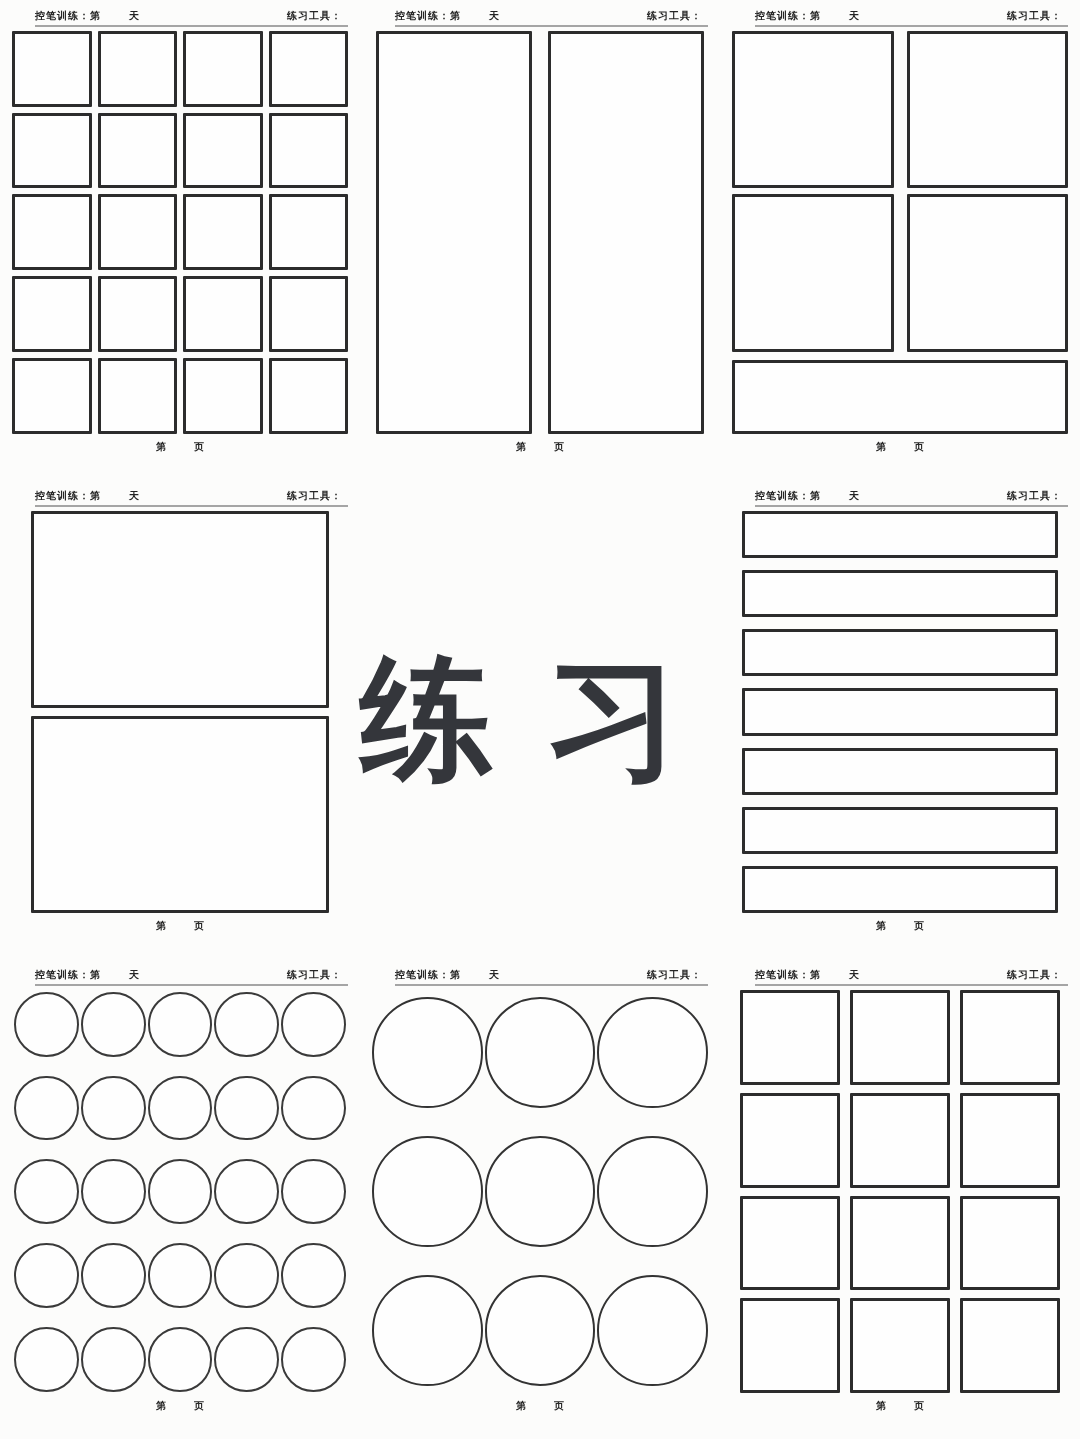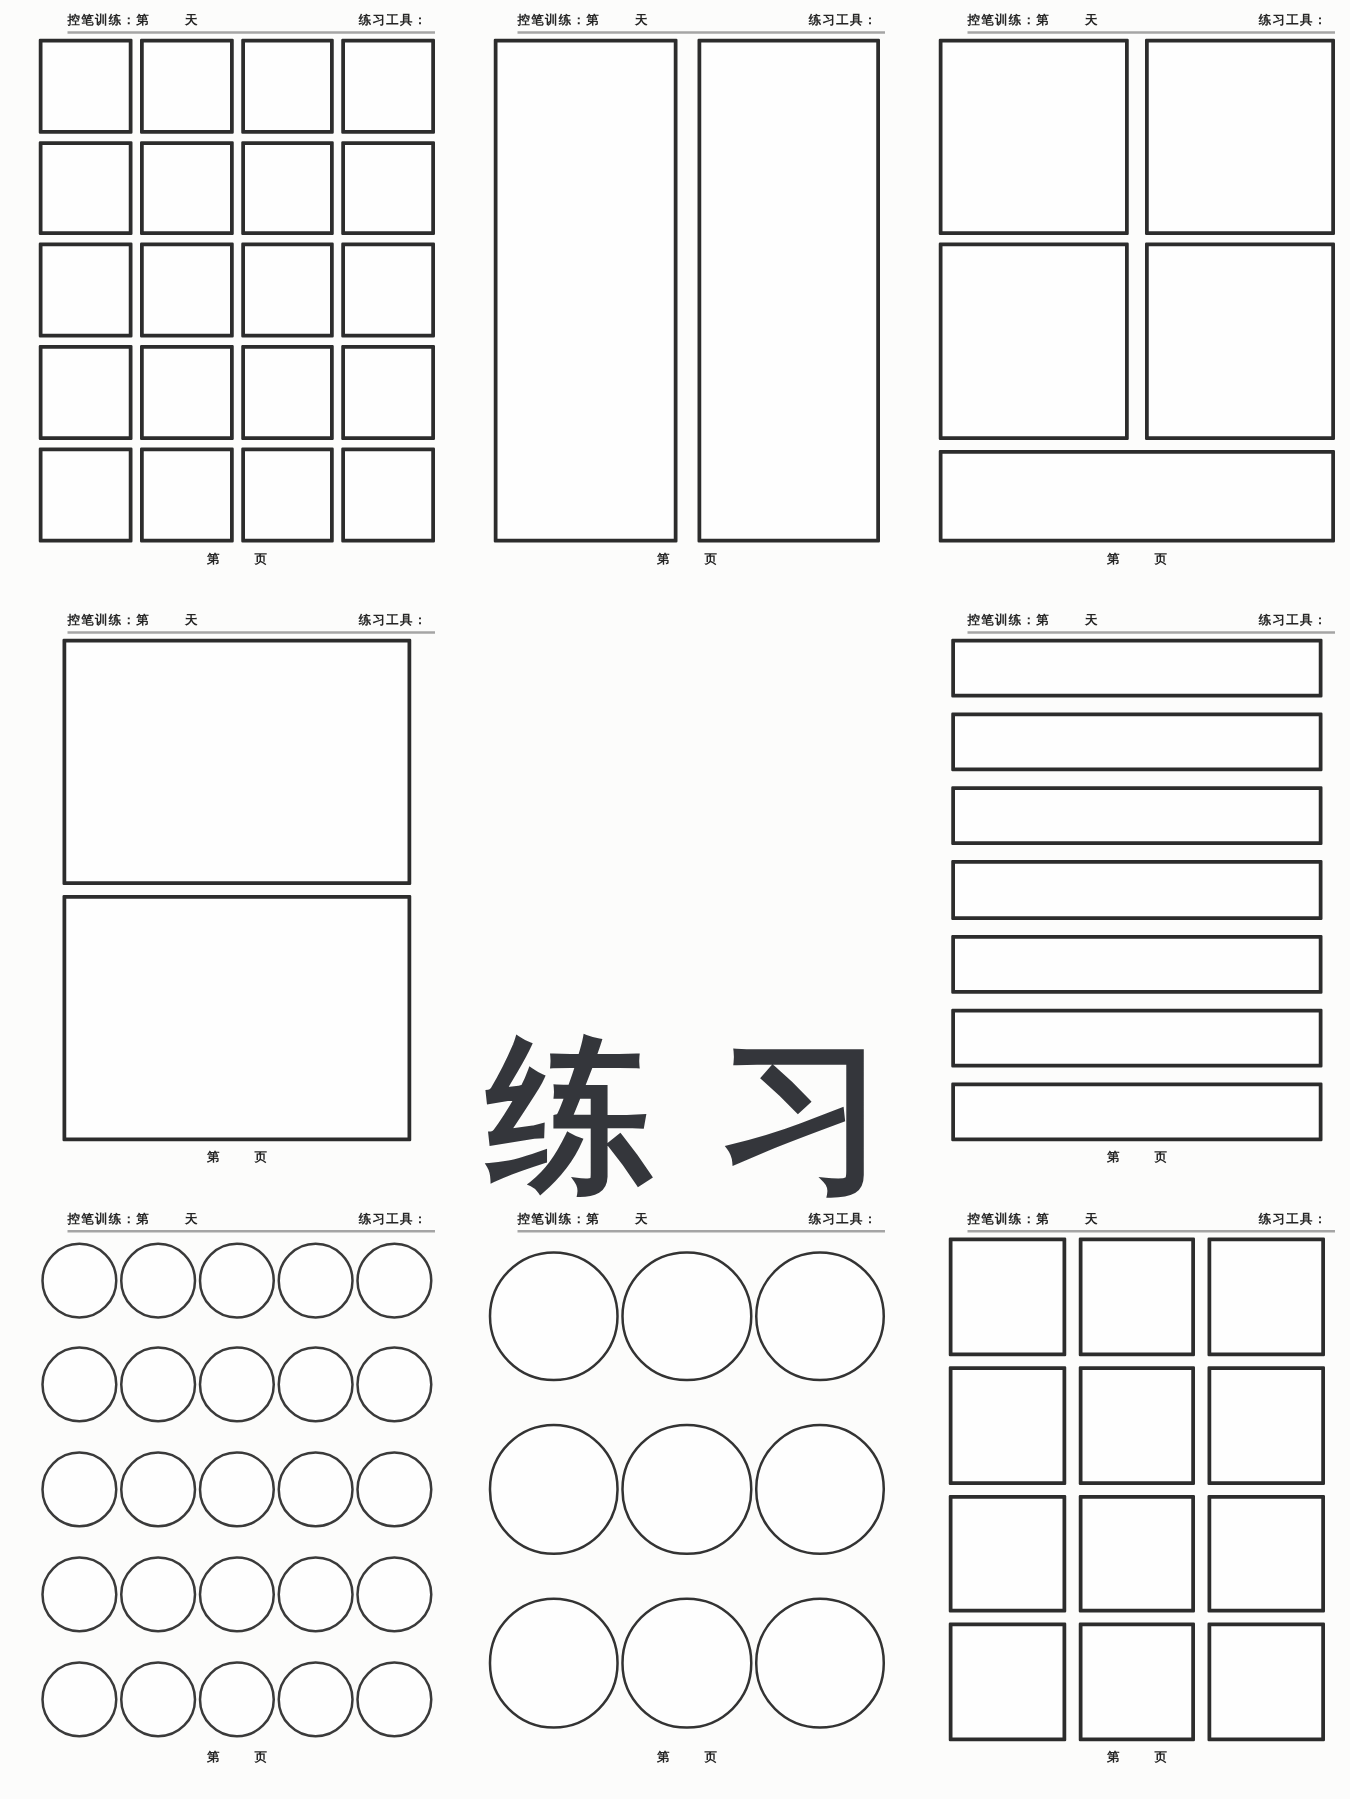--- a/index.html
+++ b/index.html
@@ -2,21 +2,21 @@
 <html><head>
 <meta charset="utf-8">
 <style>
   html,body{margin:0;padding:0;background:#fcfcfb;}
   #board{
     position:relative;width:1080px;height:1439px;overflow:hidden;
     display:grid;grid-template-columns:repeat(3,1fr);grid-template-rows:repeat(3,1fr);
     background:#fcfcfb;
     font-family:"DejaVu Sans","Liberation Sans",sans-serif;
   }
-  .cell{box-sizing:border-box;min-width:0;min-height:0;margin-left:19px;}
+  .cell{box-sizing:border-box;min-width:0;min-height:0;}
   
   .sheet{height:100%;box-sizing:border-box;display:flex;flex-direction:column;padding:9px 12px 26px 12px;}
   .sheet-header{display:flex;justify-content:space-between;align-items:baseline;
     padding:0 6px 0 23px;font-size:10px;font-weight:700;color:#252525;letter-spacing:1px;white-space:nowrap;}
   .hleft{display:flex;}
   .unit{margin-left:28px;}
   .sheet-rule{border-top:2px solid #a5a5a5;margin:2px 0 0 23px;}
   .content{flex:1;display:flex;flex-direction:column;margin-top:4px;min-height:0;}
   .block{display:grid;flex:1;min-height:0;min-width:0;}
   .rect{border:3px solid #2c2c2c;border-radius:1px;background:#fefefe;box-sizing:border-box;min-height:0;min-width:0;}
@@ -29,21 +29,21 @@
   .p1 .content{padding:0 4px;}  .p1 .block{column-gap:16px;}
   .p2 .block-0{gap:6px 13px;}   .p2 .block-1{flex:none;height:74px;margin-top:8px;}
   .p3 .content{padding:0 19px;} .p3 .block{row-gap:8px;}
   .p5 .content{padding:0 10px;} .p5 .block{row-gap:12px;}
   .p6 .content{padding:0 2px;}  .p6 .block{gap:16px 2px;}
   .p6 .circle{border-width:2px;}
   .p7 .content{padding:0;}      .p7 .block{gap:14px 2px;}
   .p7 .circle{border-width:2.5px;border-color:#333;}
   .p8 .content{padding:0 8px;}  .p8 .block{gap:8px 10px;}
   
-  .title-cell{display:flex;flex-direction:row;align-items:flex-end;justify-content:center;row-gap:62px;}
+  .title-cell{display:flex;flex-direction:column;align-items:flex-start;justify-content:center;row-gap:62px;}
   .title-line{font-size:134px;font-weight:800;color:#34363b;line-height:1;
     letter-spacing:52px;margin-right:-52px;white-space:nowrap;}
 </style>
 </head>
 <body>
 
 <div id="board">
 
   <div class="cell p0">
     <div class="sheet">

